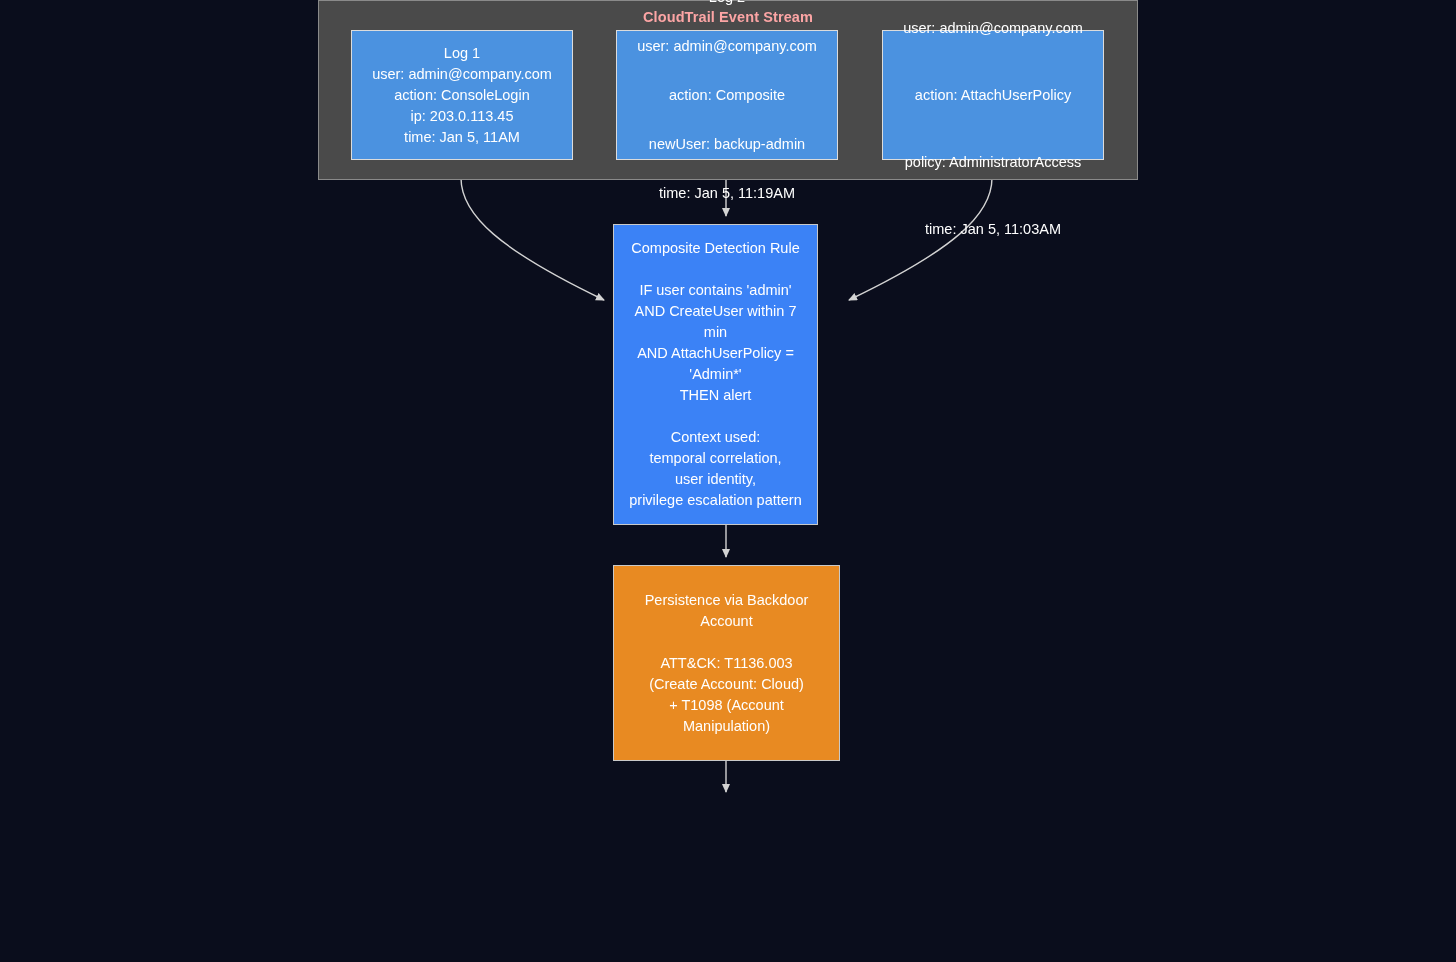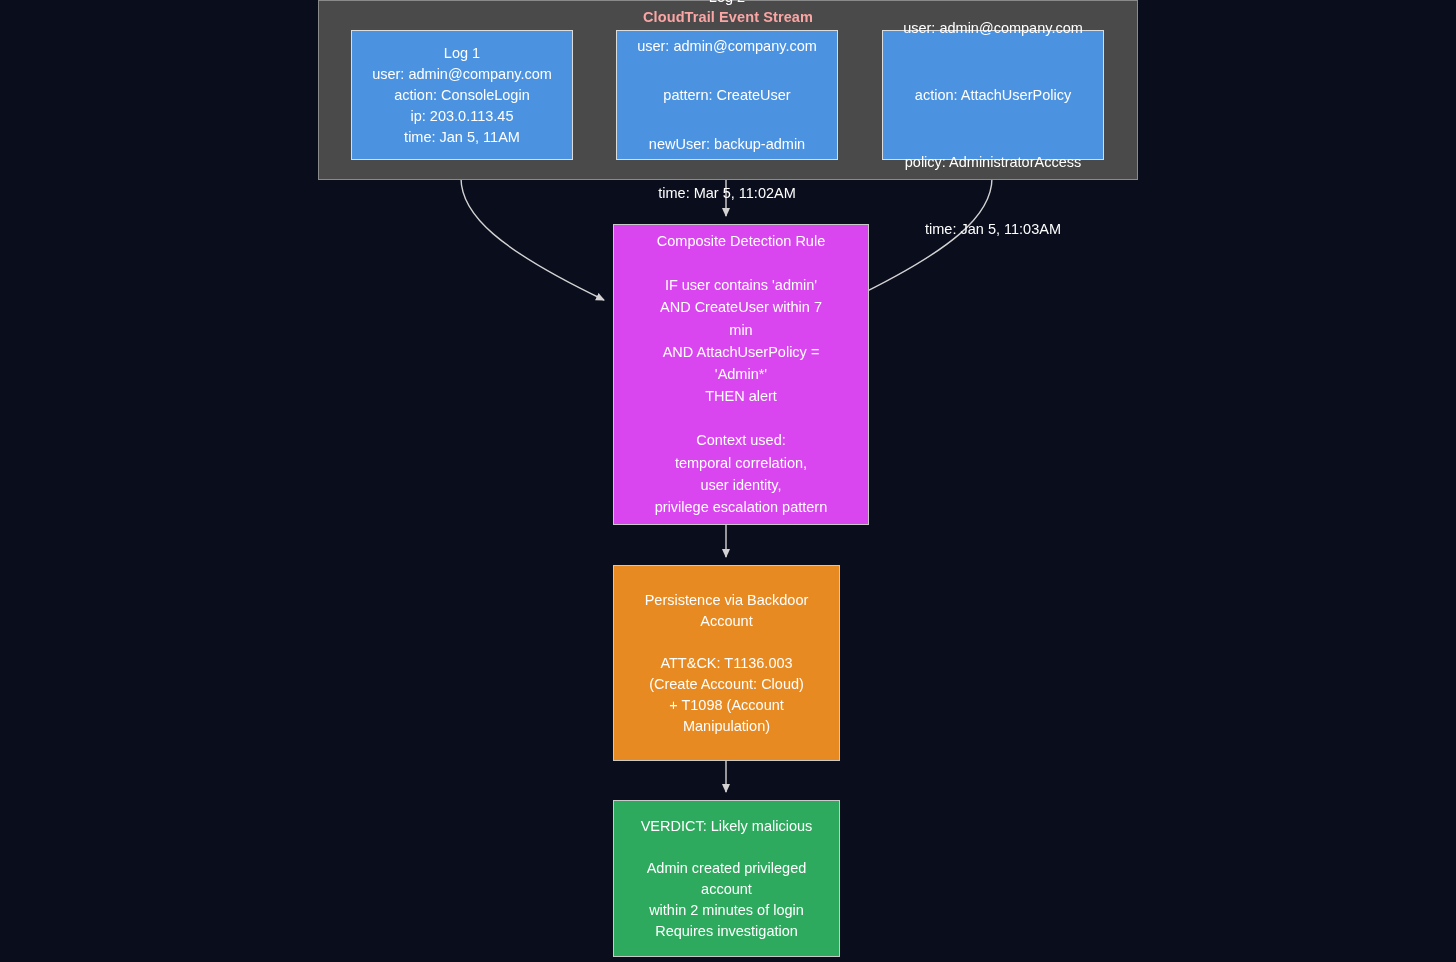--- a/index.html
+++ b/index.html
@@ -76,25 +76,24 @@
     width: 222px;
     justify-content: center;
   }
   #log1 { left: 351px; }
   #log2 { left: 616px; gap: 28px; }
   #log3 { left: 882px; gap: 46px; }
 
   #rule {
     left: 613px;
     top: 224px;
-    width: 256px;
+    width: 205px;
     height: 301px;
-    background: #d946ef;
+    background: #3b82f6;
     border: 1px solid #c9c9c9;
-    justify-content: space-between;
   }
 
   #alert {
     left: 613px;
     top: 565px;
     width: 227px;
     height: 196px;
     background: #e88a22;
     border: 1px solid #c9c9c9;
   }
@@ -180,23 +179,23 @@
     <span class="line">Log 1</span>
     <span class="line">user: admin@company.com</span>
     <span class="line">action: ConsoleLogin</span>
     <span class="line">ip: 203.0.113.45</span>
     <span class="line">time: Jan 5, 11AM</span>
   </div>
 
   <div class="node log-node" id="log2">
     <span class="line">Log 2</span>
     <span class="line">user: admin@company.com</span>
-    <span class="line">pattern: CreateUser</span>
+    <span class="line">action: Composite</span>
     <span class="line">newUser: backup-admin</span>
-    <span class="line">time: Mar 5, 11:02AM</span>
+    <span class="line">time: Jan 5, 11:19AM</span>
   </div>
 
   <div class="node log-node" id="log3">
     <span class="line">Log 3</span>
     <span class="line">user: admin@company.com</span>
     <span class="line">action: AttachUserPolicy</span>
     <span class="line">policy: AdministratorAccess</span>
     <span class="line">time: Jan 5, 11:03AM</span>
   </div>
 
@@ -219,22 +218,14 @@
   <div class="node" id="alert">
     <span class="line">Persistence via Backdoor</span>
     <span class="line">Account</span>
     <span class="spacer"></span>
     <span class="line">ATT&amp;CK: T1136.003</span>
     <span class="line">(Create Account: Cloud)</span>
     <span class="line">+ T1098 (Account</span>
     <span class="line">Manipulation)</span>
   </div>
 
-  <div class="node" id="verdict">
-    <span class="line">VERDICT: Likely malicious</span>
-    <span class="spacer"></span>
-    <span class="line">Admin created privileged</span>
-    <span class="line">account</span>
-    <span class="line">within 2 minutes of login</span>
-    <span class="line">Requires investigation</span>
-  </div>
 
 </div>
 
 </body></html>

